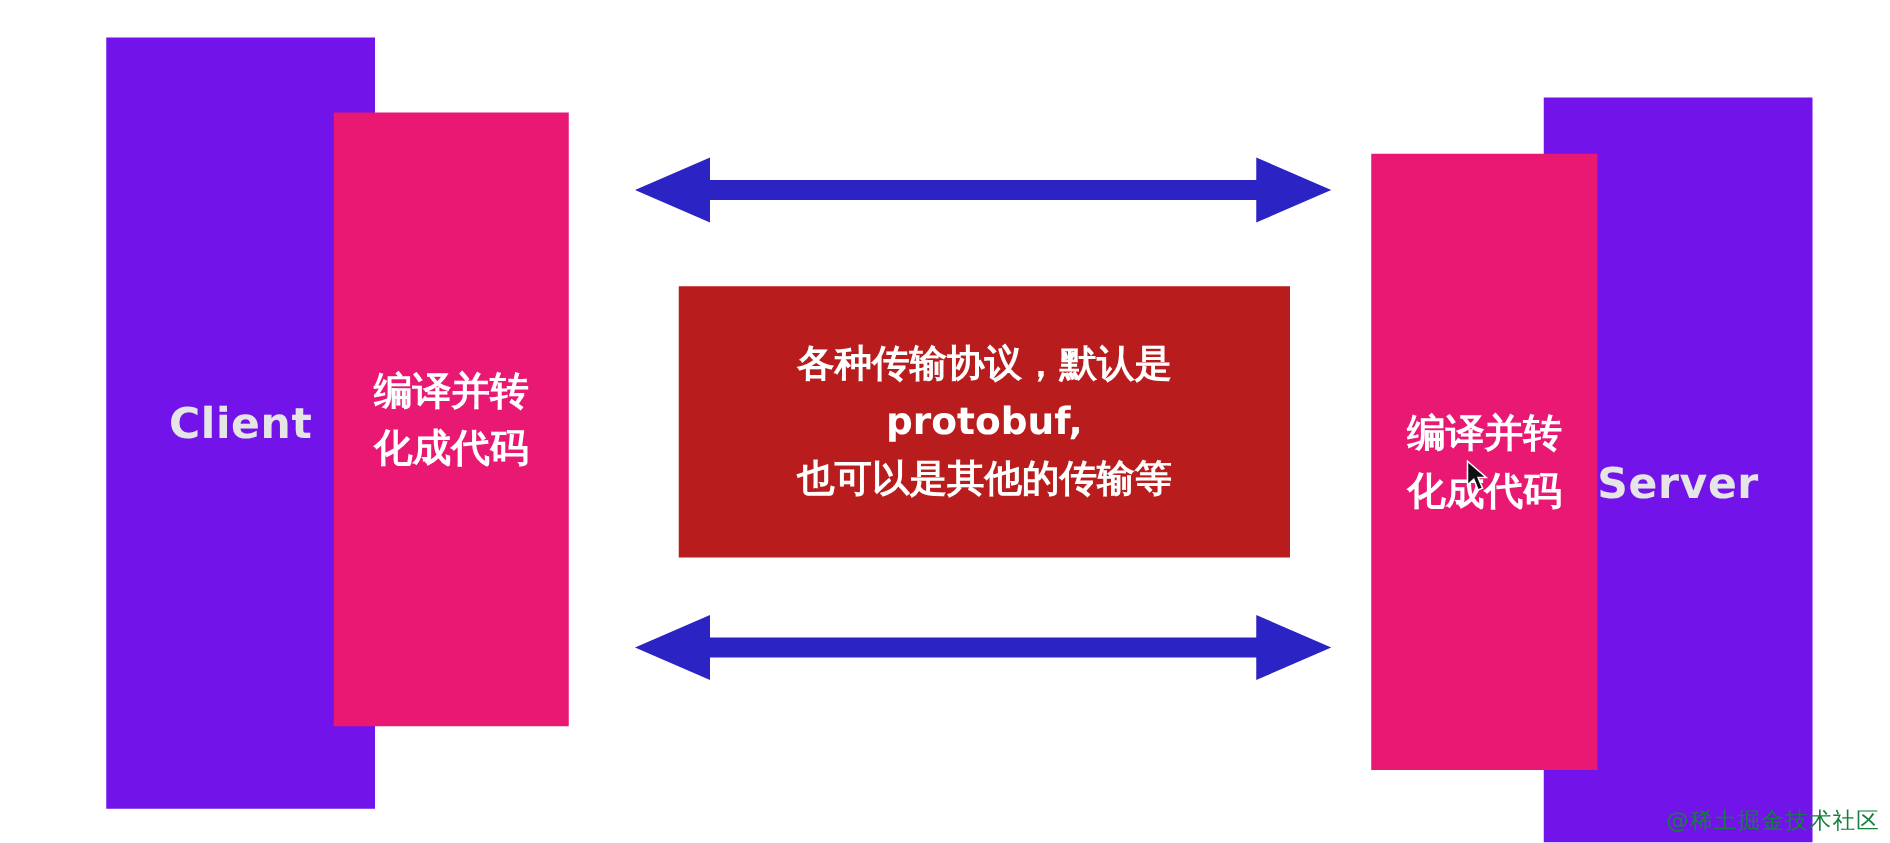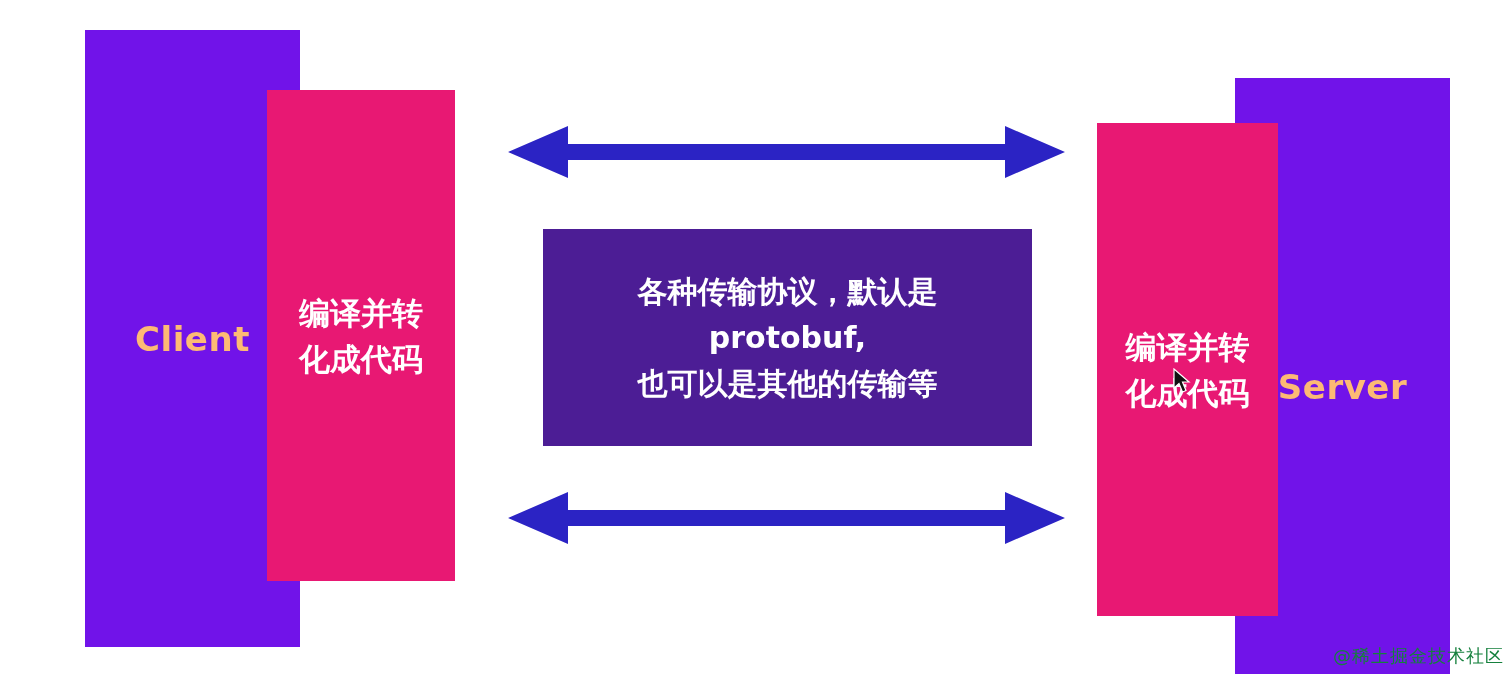--- a/index.html
+++ b/index.html
@@ -16,34 +16,34 @@
   }
   .box {
     position: absolute;
     display: flex;
     align-items: center;
     justify-content: center;
   }
   .purple { background: #7113e9; z-index: 1; }
   .pink   { background: #e81873; z-index: 2; }
   .endpoint-label {
-    color: #fdba74;
+    color: #e5e5e5;
     font-size: 34px;
     font-weight: bold;
     letter-spacing: 0.5px;
   }
   .codegen-text {
     color: #ffffff;
     font-size: 31px;
     font-weight: bold;
     text-align: center;
     line-height: 46px;
   }
   .codegen-text span { display: block; }
-  .protocol { background: #4c1d95; z-index: 1; }
+  .protocol { background: #b91c1c; z-index: 1; }
   .protocol-text {
     color: #ffffff;
     font-size: 30px;
     font-weight: bold;
     text-align: center;
     line-height: 46px;
   }
   .protocol-text span { display: block; }
   .arrow { position: absolute; z-index: 1; }
   .watermark {

